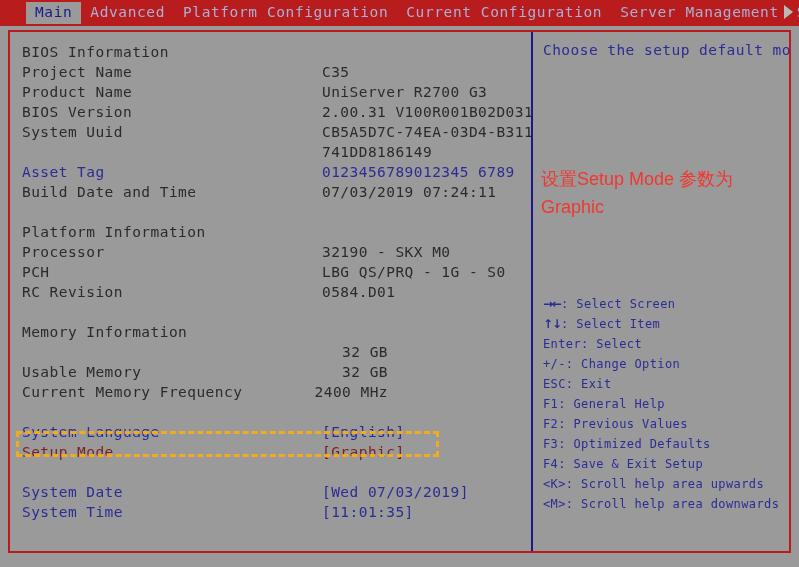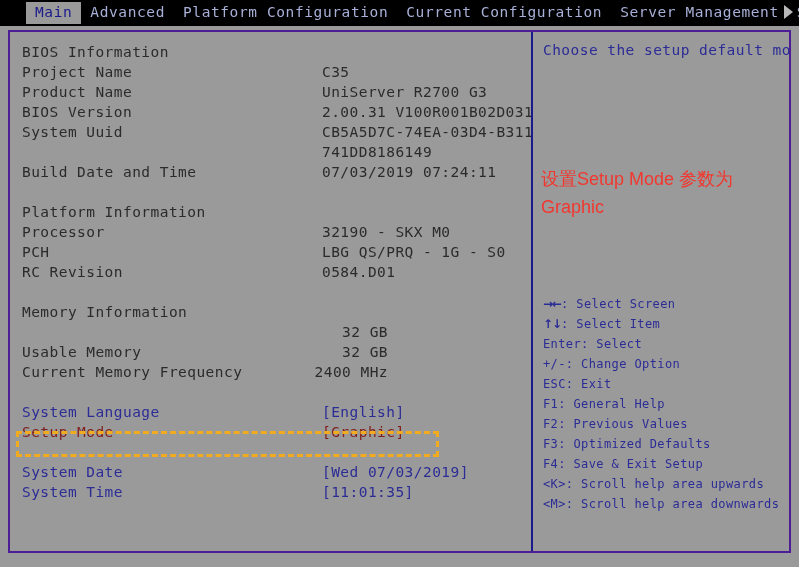--- a/index.html
+++ b/index.html
@@ -20,21 +20,21 @@
     height: 567px;
     background: #9a9a9a;
   }
 
   
   #menubar {
     position: absolute;
     left: 0; top: 0;
     width: 799px;
     height: 26px;
-    background: #000000;
+    background: #b91c1c;
     display: flex;
     align-items: center;
     box-sizing: border-box;
     padding-left: 26px;
   }
   .tab {
     font-size: 14.5px;
     letter-spacing: 0.6px;
     color: #a8b0d8;
     padding: 3px 9px 4px 9px;
@@ -55,21 +55,21 @@
     border-left: 9px solid #b9b9b9;
   }
 
   
   #frame {
     position: absolute;
     left: 8px;
     top: 30px;
     width: 783px;
     height: 523px;
-    border: 2px solid #4c1d95;
+    border: 2px solid #b91c1c;
     box-sizing: border-box;
     background: #9a9a9a;
   }
   #divider {
     position: absolute;
     left: 521px;
     top: 0;
     width: 2px;
     height: 519px;
     background: #1a1a8c;
@@ -191,20 +191,21 @@
     <div id="divider"></div>
 
     <div id="leftpane">
       <div id="leftpane-inner" style="position:absolute;left:0;top:10px;width:521px;">
           <div class="row"><span class="lbl c-dark">BIOS Information</span></div>
           <div class="row"><span class="lbl c-dark">Project Name</span><span class="val c-dark">C35</span></div>
           <div class="row"><span class="lbl c-dark">Product Name</span><span class="val c-dark">UniServer R2700 G3</span></div>
           <div class="row"><span class="lbl c-dark">BIOS Version</span><span class="val c-dark">2.00.31 V100R001B02D031</span></div>
           <div class="row"><span class="lbl c-dark">System Uuid</span><span class="val c-dark">CB5A5D7C-74EA-03D4-B311-</span></div>
           <div class="row"><span class="lbl c-dark"></span><span class="val c-dark">741DD8186149</span></div>
+          <div class="row"><span class="lbl c-blue">Asset Tag</span><span class="val c-blue">0123456789012345 6789</span></div>
           <div class="row"><span class="lbl c-dark">Build Date and Time</span><span class="val c-dark">07/03/2019 07:24:11</span></div>
           <div class="spacer"></div>
           <div class="row"><span class="lbl c-dark">Platform Information</span></div>
           <div class="row"><span class="lbl c-dark">Processor</span><span class="val c-dark">32190 - SKX M0</span></div>
           <div class="row"><span class="lbl c-dark">PCH</span><span class="val c-dark">LBG QS/PRQ - 1G - S0</span></div>
           <div class="row"><span class="lbl c-dark">RC Revision</span><span class="val c-dark">0584.D01</span></div>
           <div class="spacer"></div>
           <div class="row"><span class="lbl c-dark">Memory Information</span></div>
           <div class="row"><span class="val num c-dark">32 GB</span></div>
           <div class="row"><span class="lbl c-dark">Usable Memory</span><span class="val num c-dark">32 GB</span></div>

